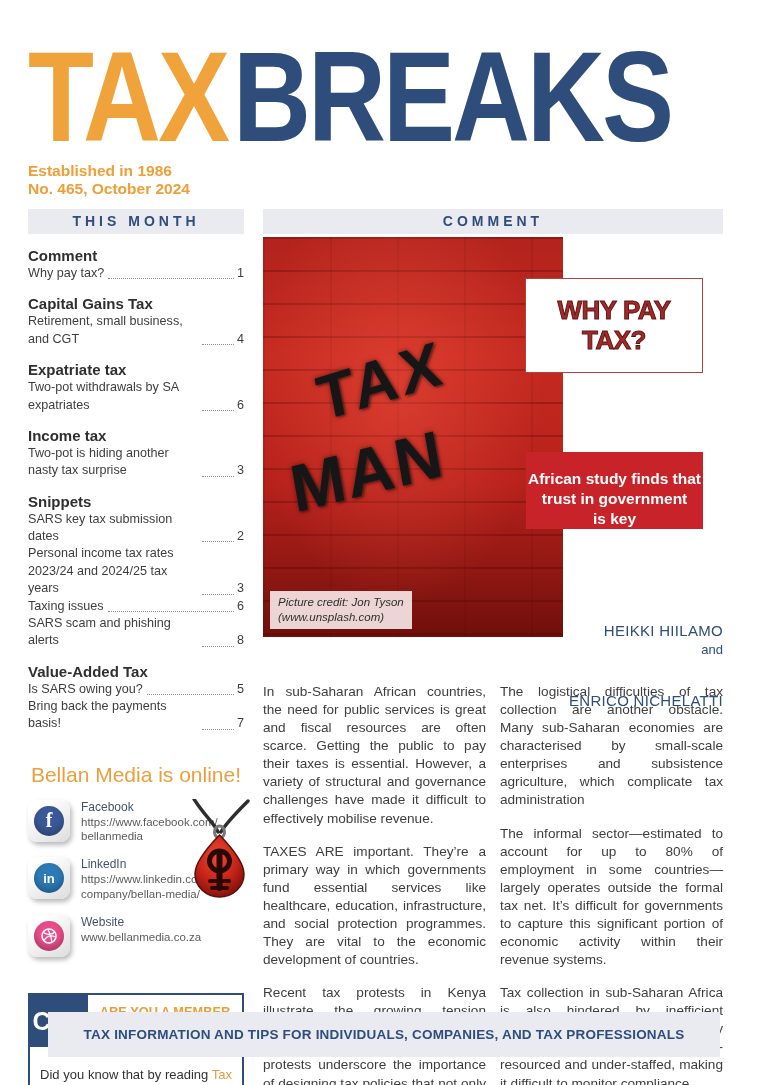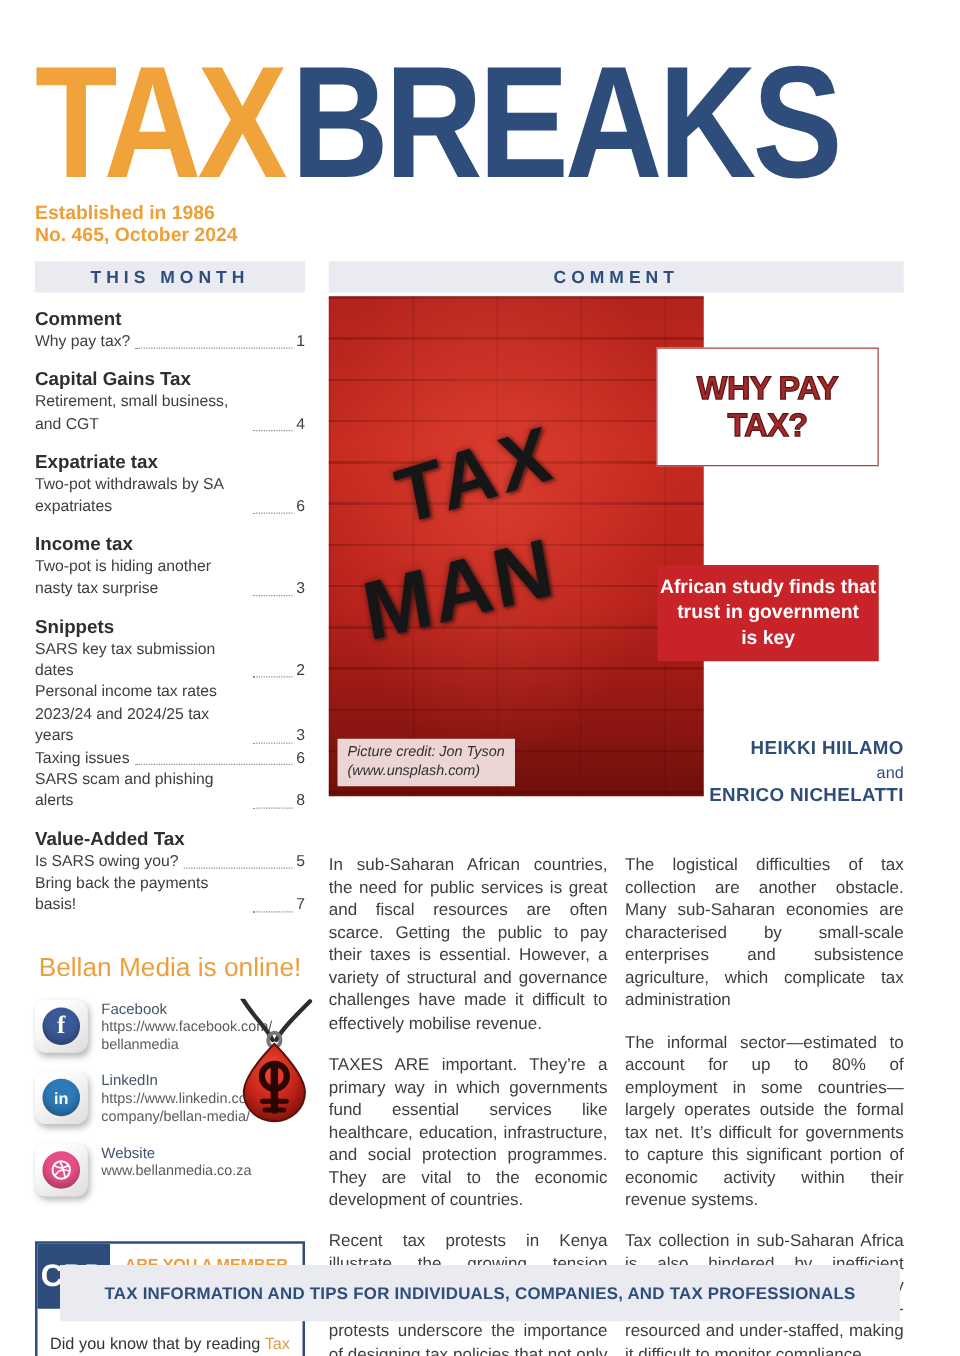--- a/index.html
+++ b/index.html
@@ -72,24 +72,24 @@
   .g1 { left:52px; top:108px; font-size:62px; transform:rotate(-17deg) skewX(-6deg); letter-spacing:4px; }
   .g2 { left:26px; top:196px; font-size:66px; transform:rotate(-14deg) skewX(-4deg); letter-spacing:2px; }
   .credit { position:absolute; left:7px; bottom:8px; background:rgba(252,240,240,.88);
             font-style:italic; font-size:11.5px; color:#2f2f2f; line-height:1.3; padding:4px 8px; }
   .headline-box { position:absolute; left:262px; top:41px; width:178px; height:95px; background:#fff;
                   border:1px solid #b0443c; display:flex; align-items:center; justify-content:center;
                   text-align:center; padding:6px 14px; }
   .headline { color:#a5292b; font-size:26px; font-weight:700; line-height:1.15; letter-spacing:-.5px;
               -webkit-text-stroke:1px #591511; }
   .callout { position:absolute; left:263px; top:215px; width:177px; height:77px; background:#c9232a;
-             color:#fff; display:flex; flex-direction:column; align-items:center; justify-content:center;
+             color:#fff; display:flex; flex-direction:column; align-items:center; justify-content:flex-end;
              text-align:center; font-size:15.5px; font-weight:700; line-height:1.3; }
   .authors { position:absolute; right:0; top:352px; text-align:right; color:#2e4d7b; line-height:1.35; }
-  .authors .nm { font-size:15px; font-weight:700; letter-spacing:.3px; }
+  .authors .nm { font-size:15px; font-weight:400; letter-spacing:.3px;margin-top:32px; }
   .authors .conj { font-size:13px; font-weight:400; }
 
   
   .bodycols { display:flex; gap:14px; margin-top:22px; }
   .bcol { flex:1; min-width:0; font-size:13.6px; color:#3e3e3e; text-align:justify; line-height:1.33; }
   .bcol p { margin-bottom:15px; }
 
   
   .footer-bar { position:absolute; left:48px; right:48px; top:1012px; height:45px; background:#e9ebf1;
                 color:#2e4d7b; font-size:13.5px; font-weight:700; letter-spacing:.2px;

